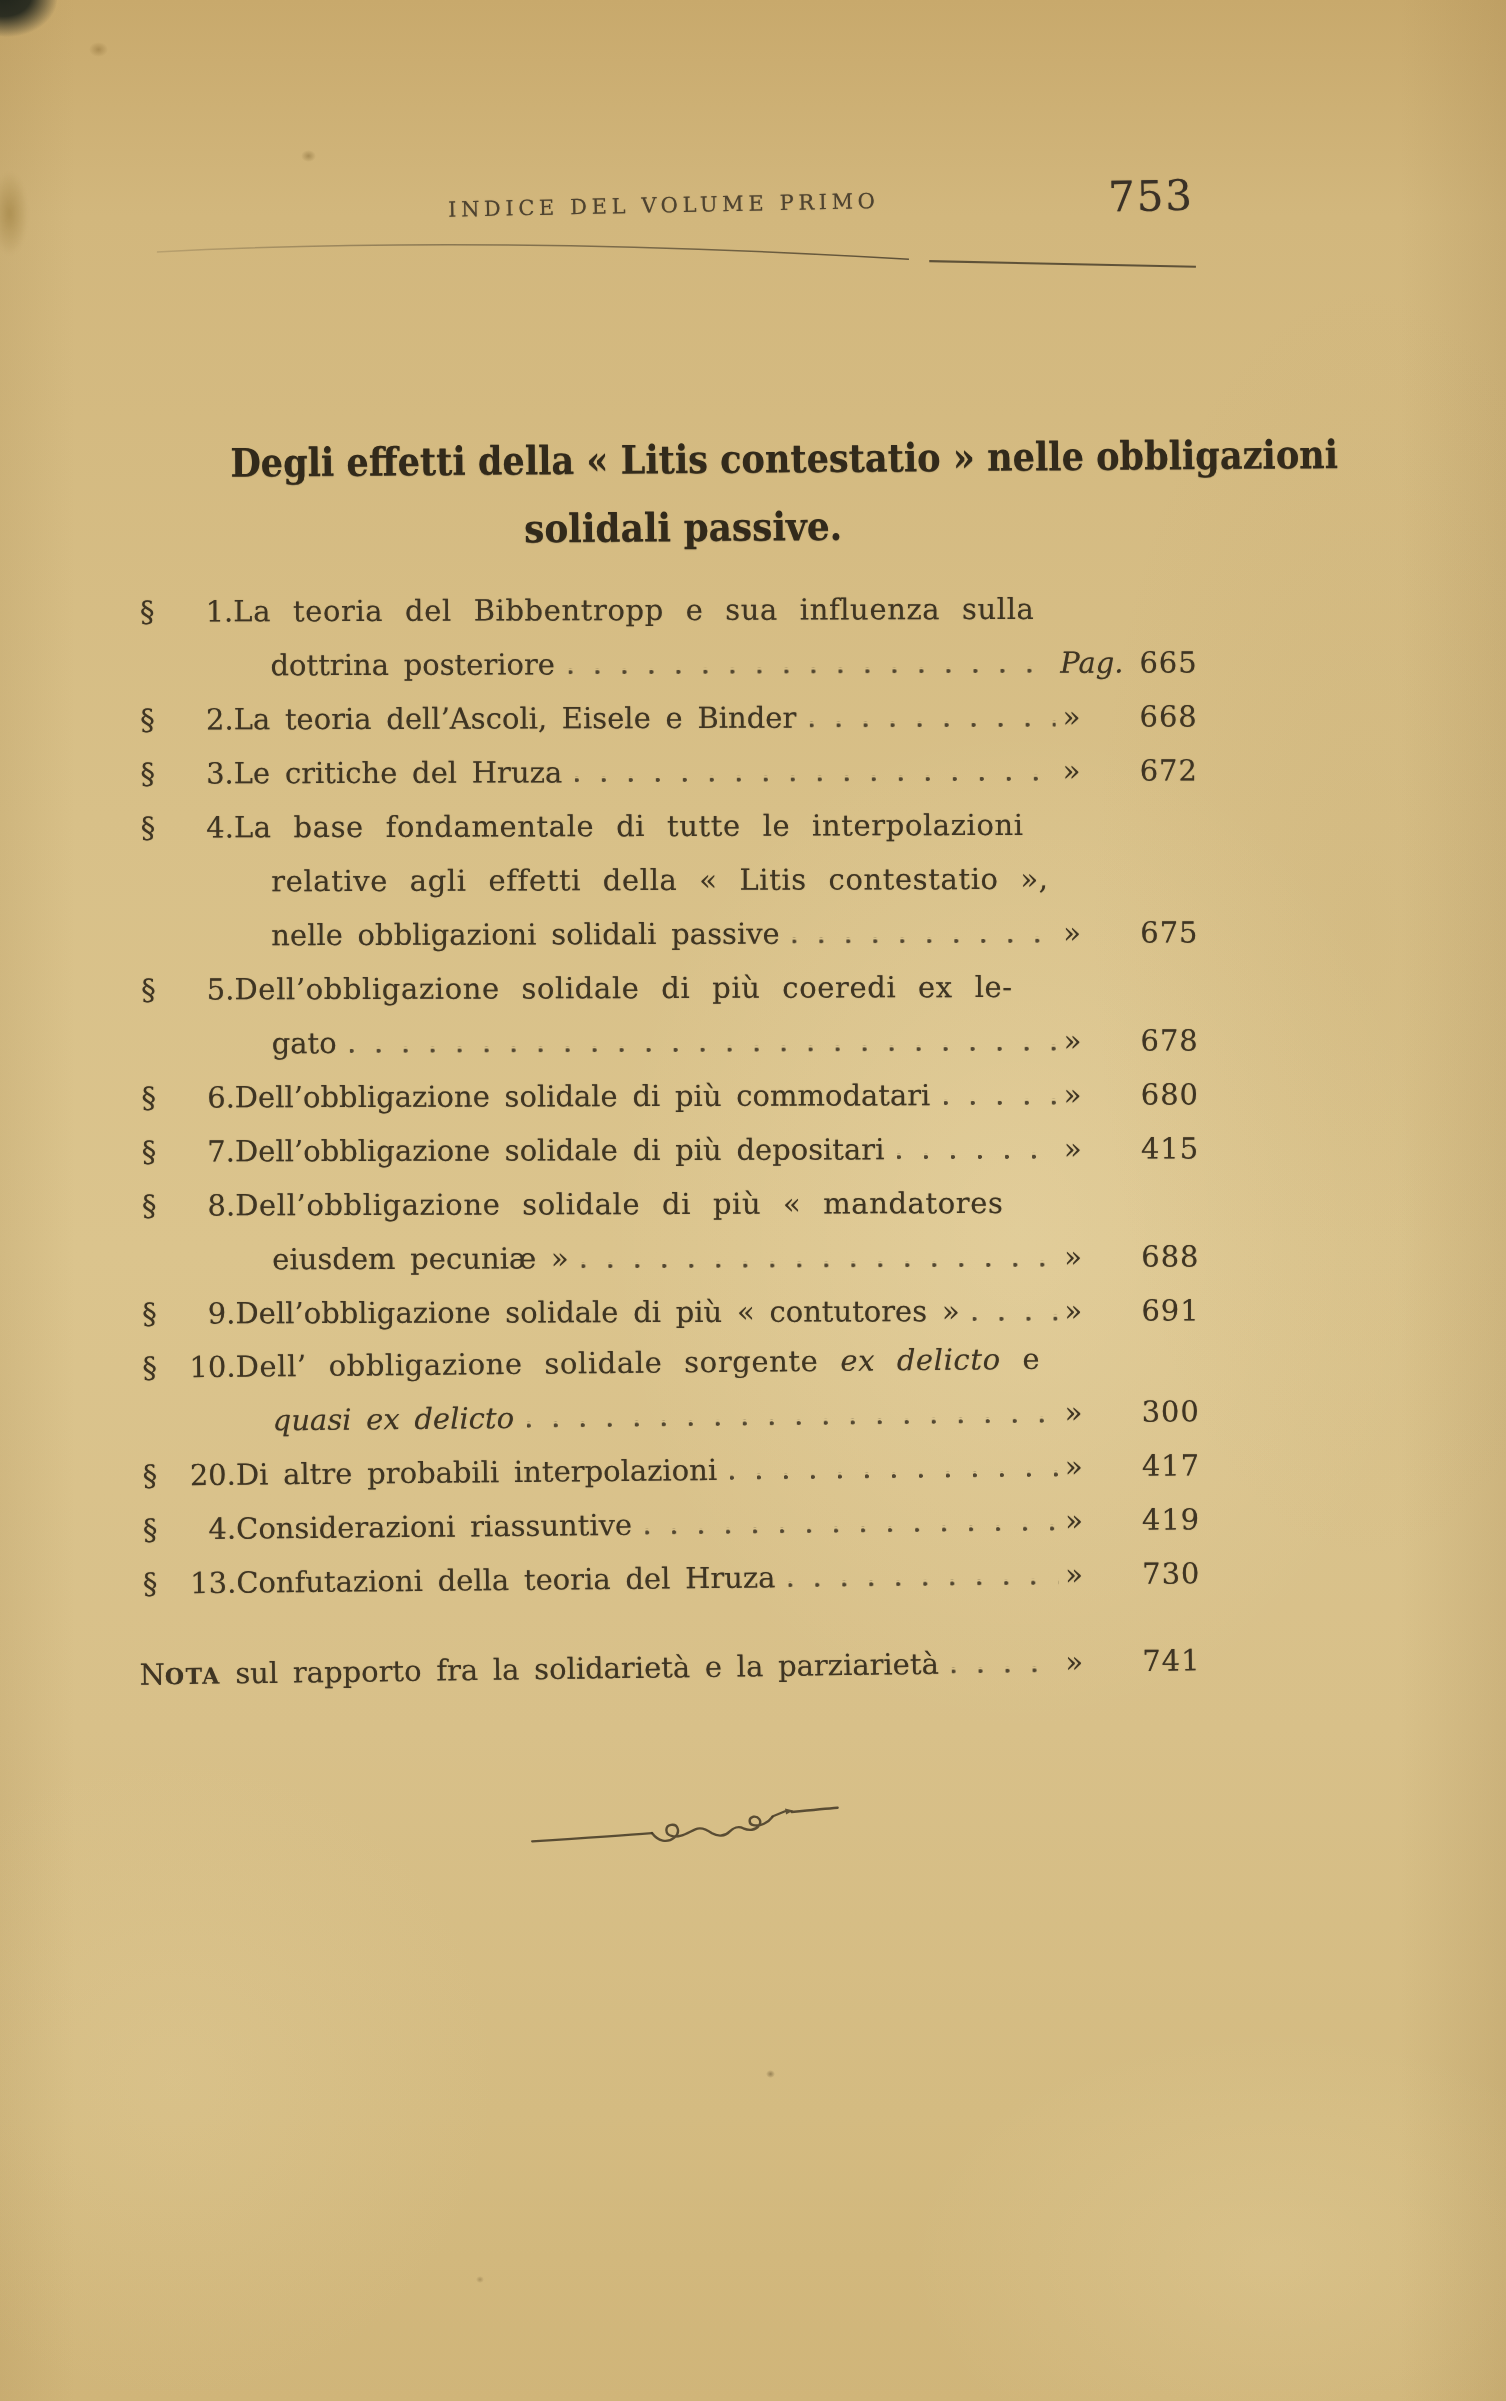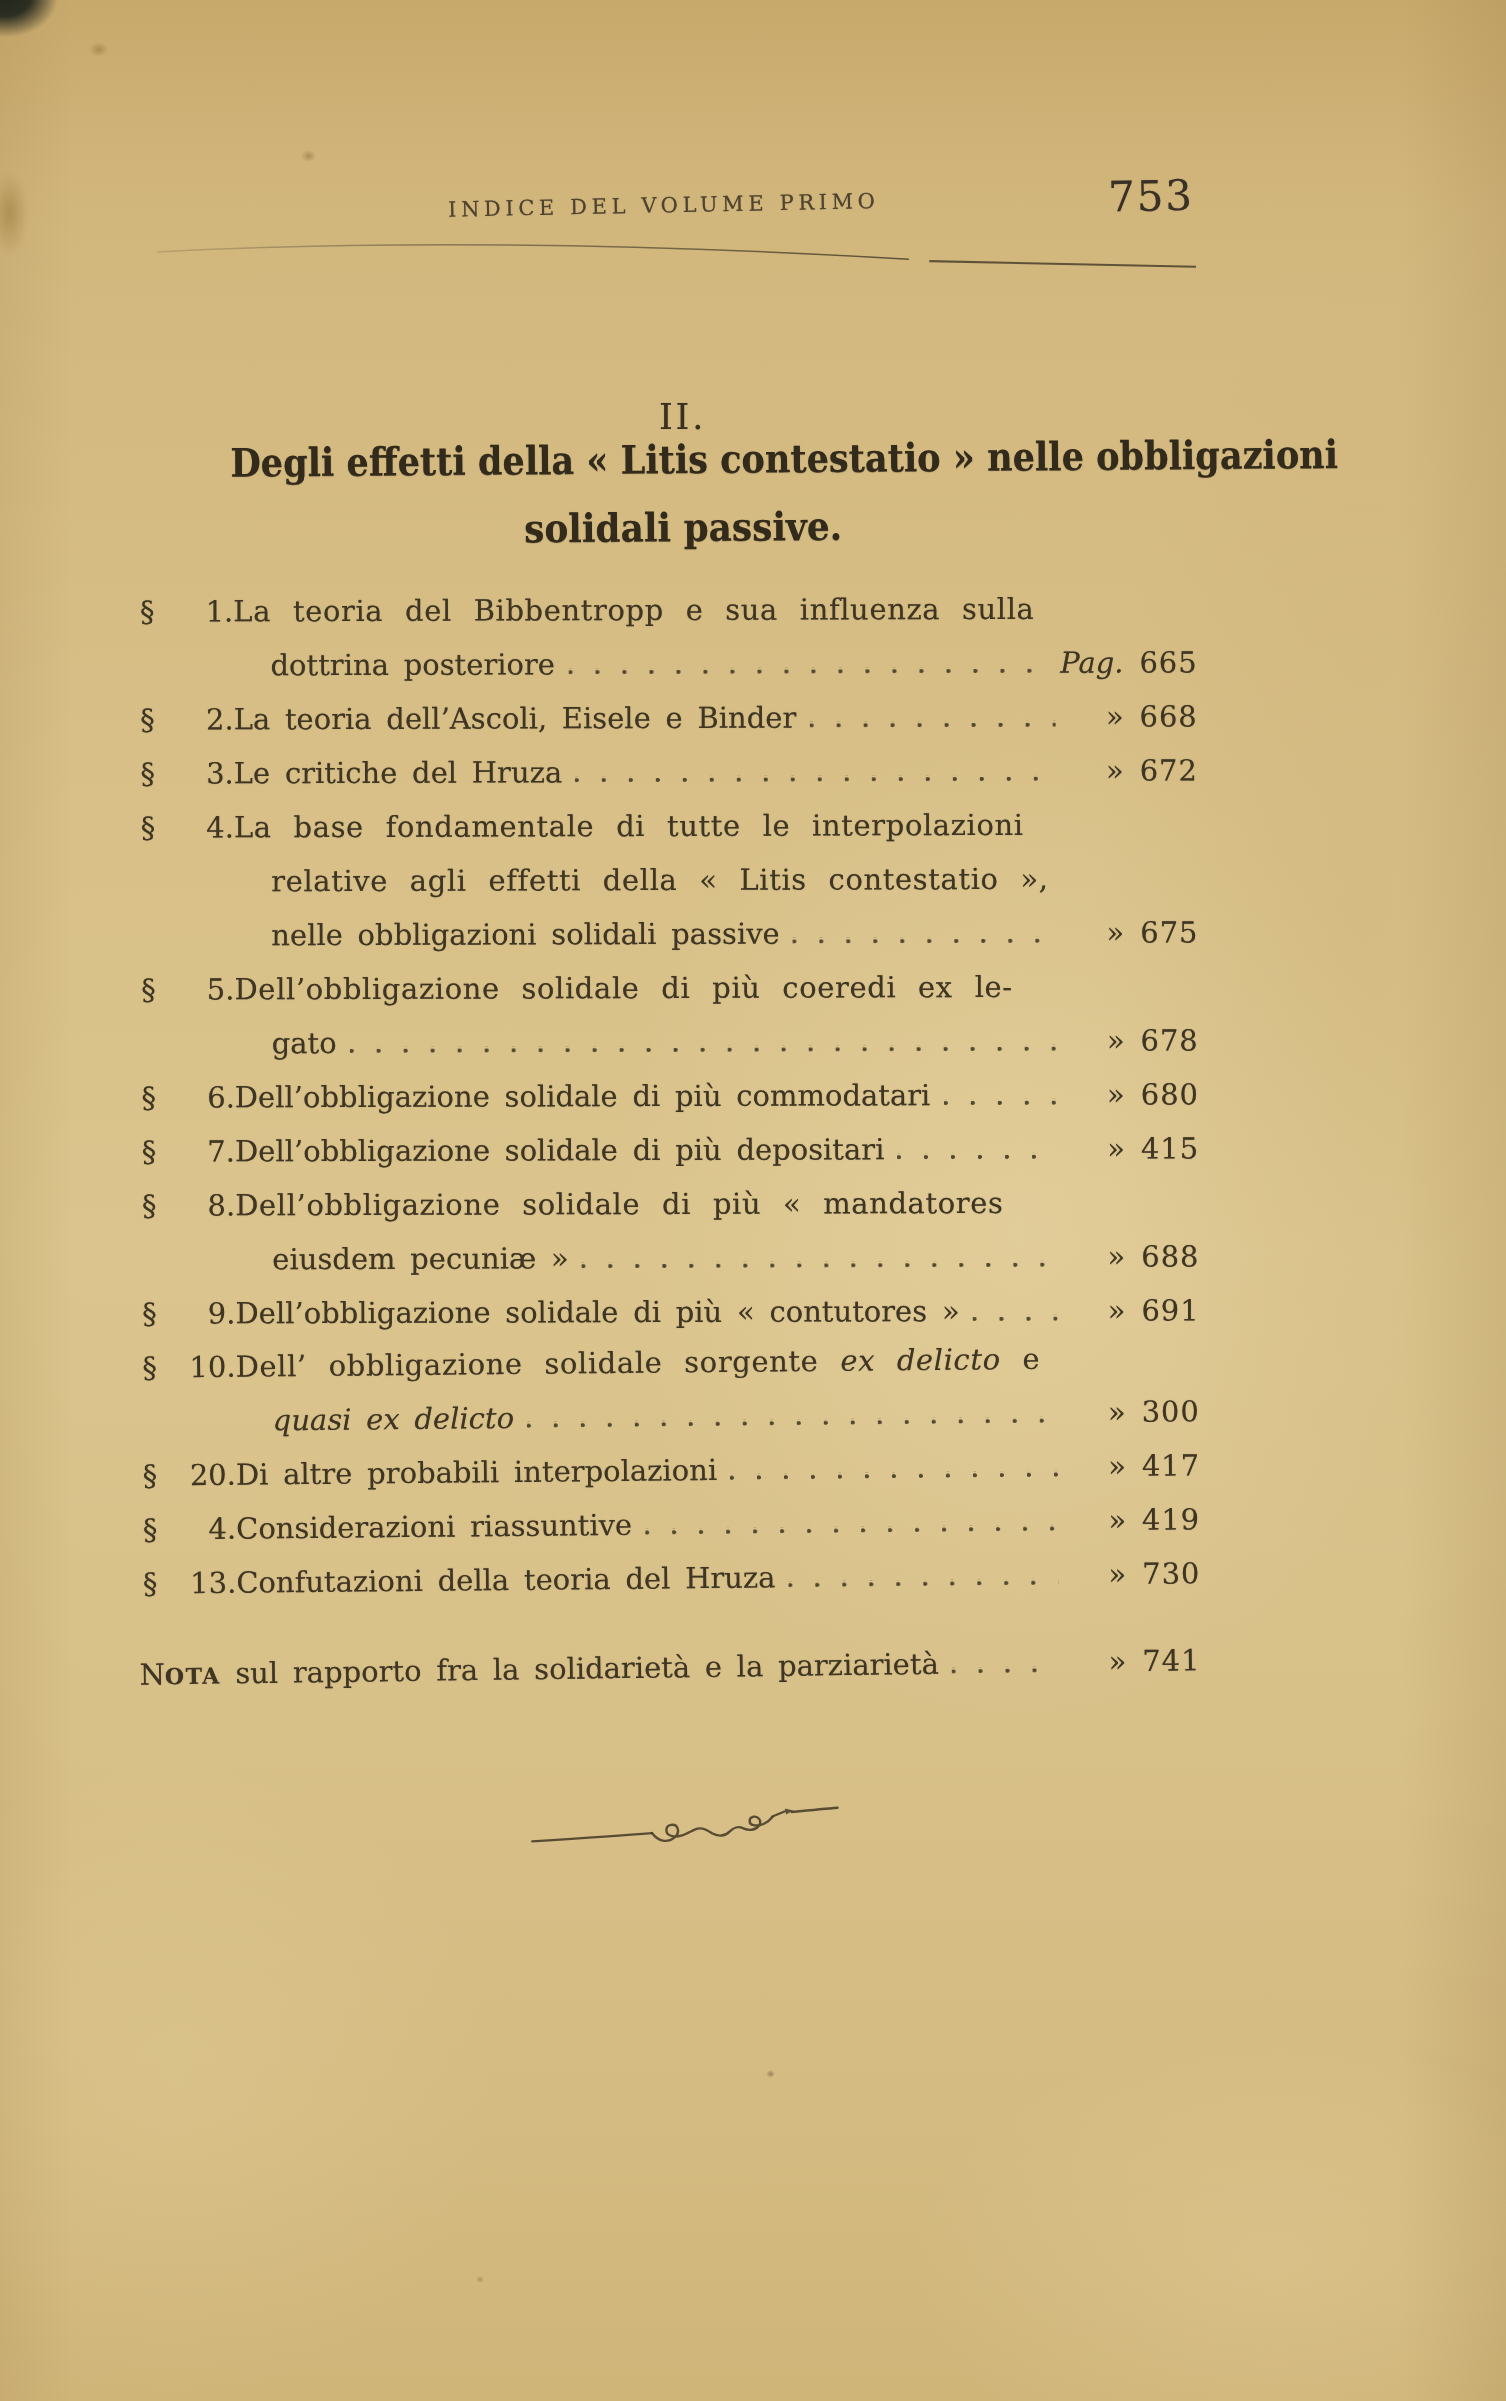--- a/index.html
+++ b/index.html
@@ -90,21 +90,21 @@
   .ind{flex:0 0 37px;}
   .txt{white-space:pre;}
   .nopage .txt{word-spacing:12px;letter-spacing:0.6px;}
   .it{font-style:italic;}
   .screst{font-size:.76em;letter-spacing:1.4px;font-weight:bold;}
   .leader{
     flex:1 1 auto;height:.82em;min-width:0;margin:0 7.4px 0 13px;
     background:radial-gradient(circle at 1.8px calc(100% - 2.3px), rgba(64,54,36,.88) 1.8px, rgba(64,54,36,0) 2.6px) left bottom / 27px 6.5px repeat-x;
   }
   .nopage .leader{background:none;}
-  .ref{flex:0 0 61px;text-align:right;}
+  .ref{flex:0 0 61px;text-align:left;}
   .pnum{flex:0 0 74px;text-align:right;letter-spacing:0.9px;}
 
   .flourish{position:absolute;left:528px;top:1807px;transform:rotate(-2.4deg);}
 </style>
 </head>
 <body>
 
 <div class="page">
 
   <div class="stain s1"></div>
@@ -128,21 +128,20 @@
       <linearGradient id="fadeL" x1="0" y1="0" x2="1" y2="0">
         <stop offset="0" stop-color="#5c4e36" stop-opacity="0.22"></stop>
         <stop offset="0.35" stop-color="#544832" stop-opacity="0.55"></stop>
         <stop offset="1" stop-color="#4a3f2b" stop-opacity="0.85"></stop>
       </linearGradient>
     </defs>
     <path d="M 170,273 C 420,260 700,264 985,281" fill="none" stroke="url(#fadeL)" stroke-width="1.6"></path>
     <path d="M 1007,283 C 1120,285.5 1230,287.5 1296,289" fill="none" stroke="#4a3f2b" stroke-opacity="0.85" stroke-width="2.2"></path>
   </svg>
 
-  <div class="secno ink">II.</div>
 
   <h1 class="btitle">
     <span class="tl1">Degli effetti della « Litis contestatio » nelle obbligazioni</span><br>
     <span class="tl2">solidali passive.</span>
   </h1>
 
   <div class="toc" id="toc">
       <div class="trow ink nopage">
         <span class="sec">
           <span>§</span>

